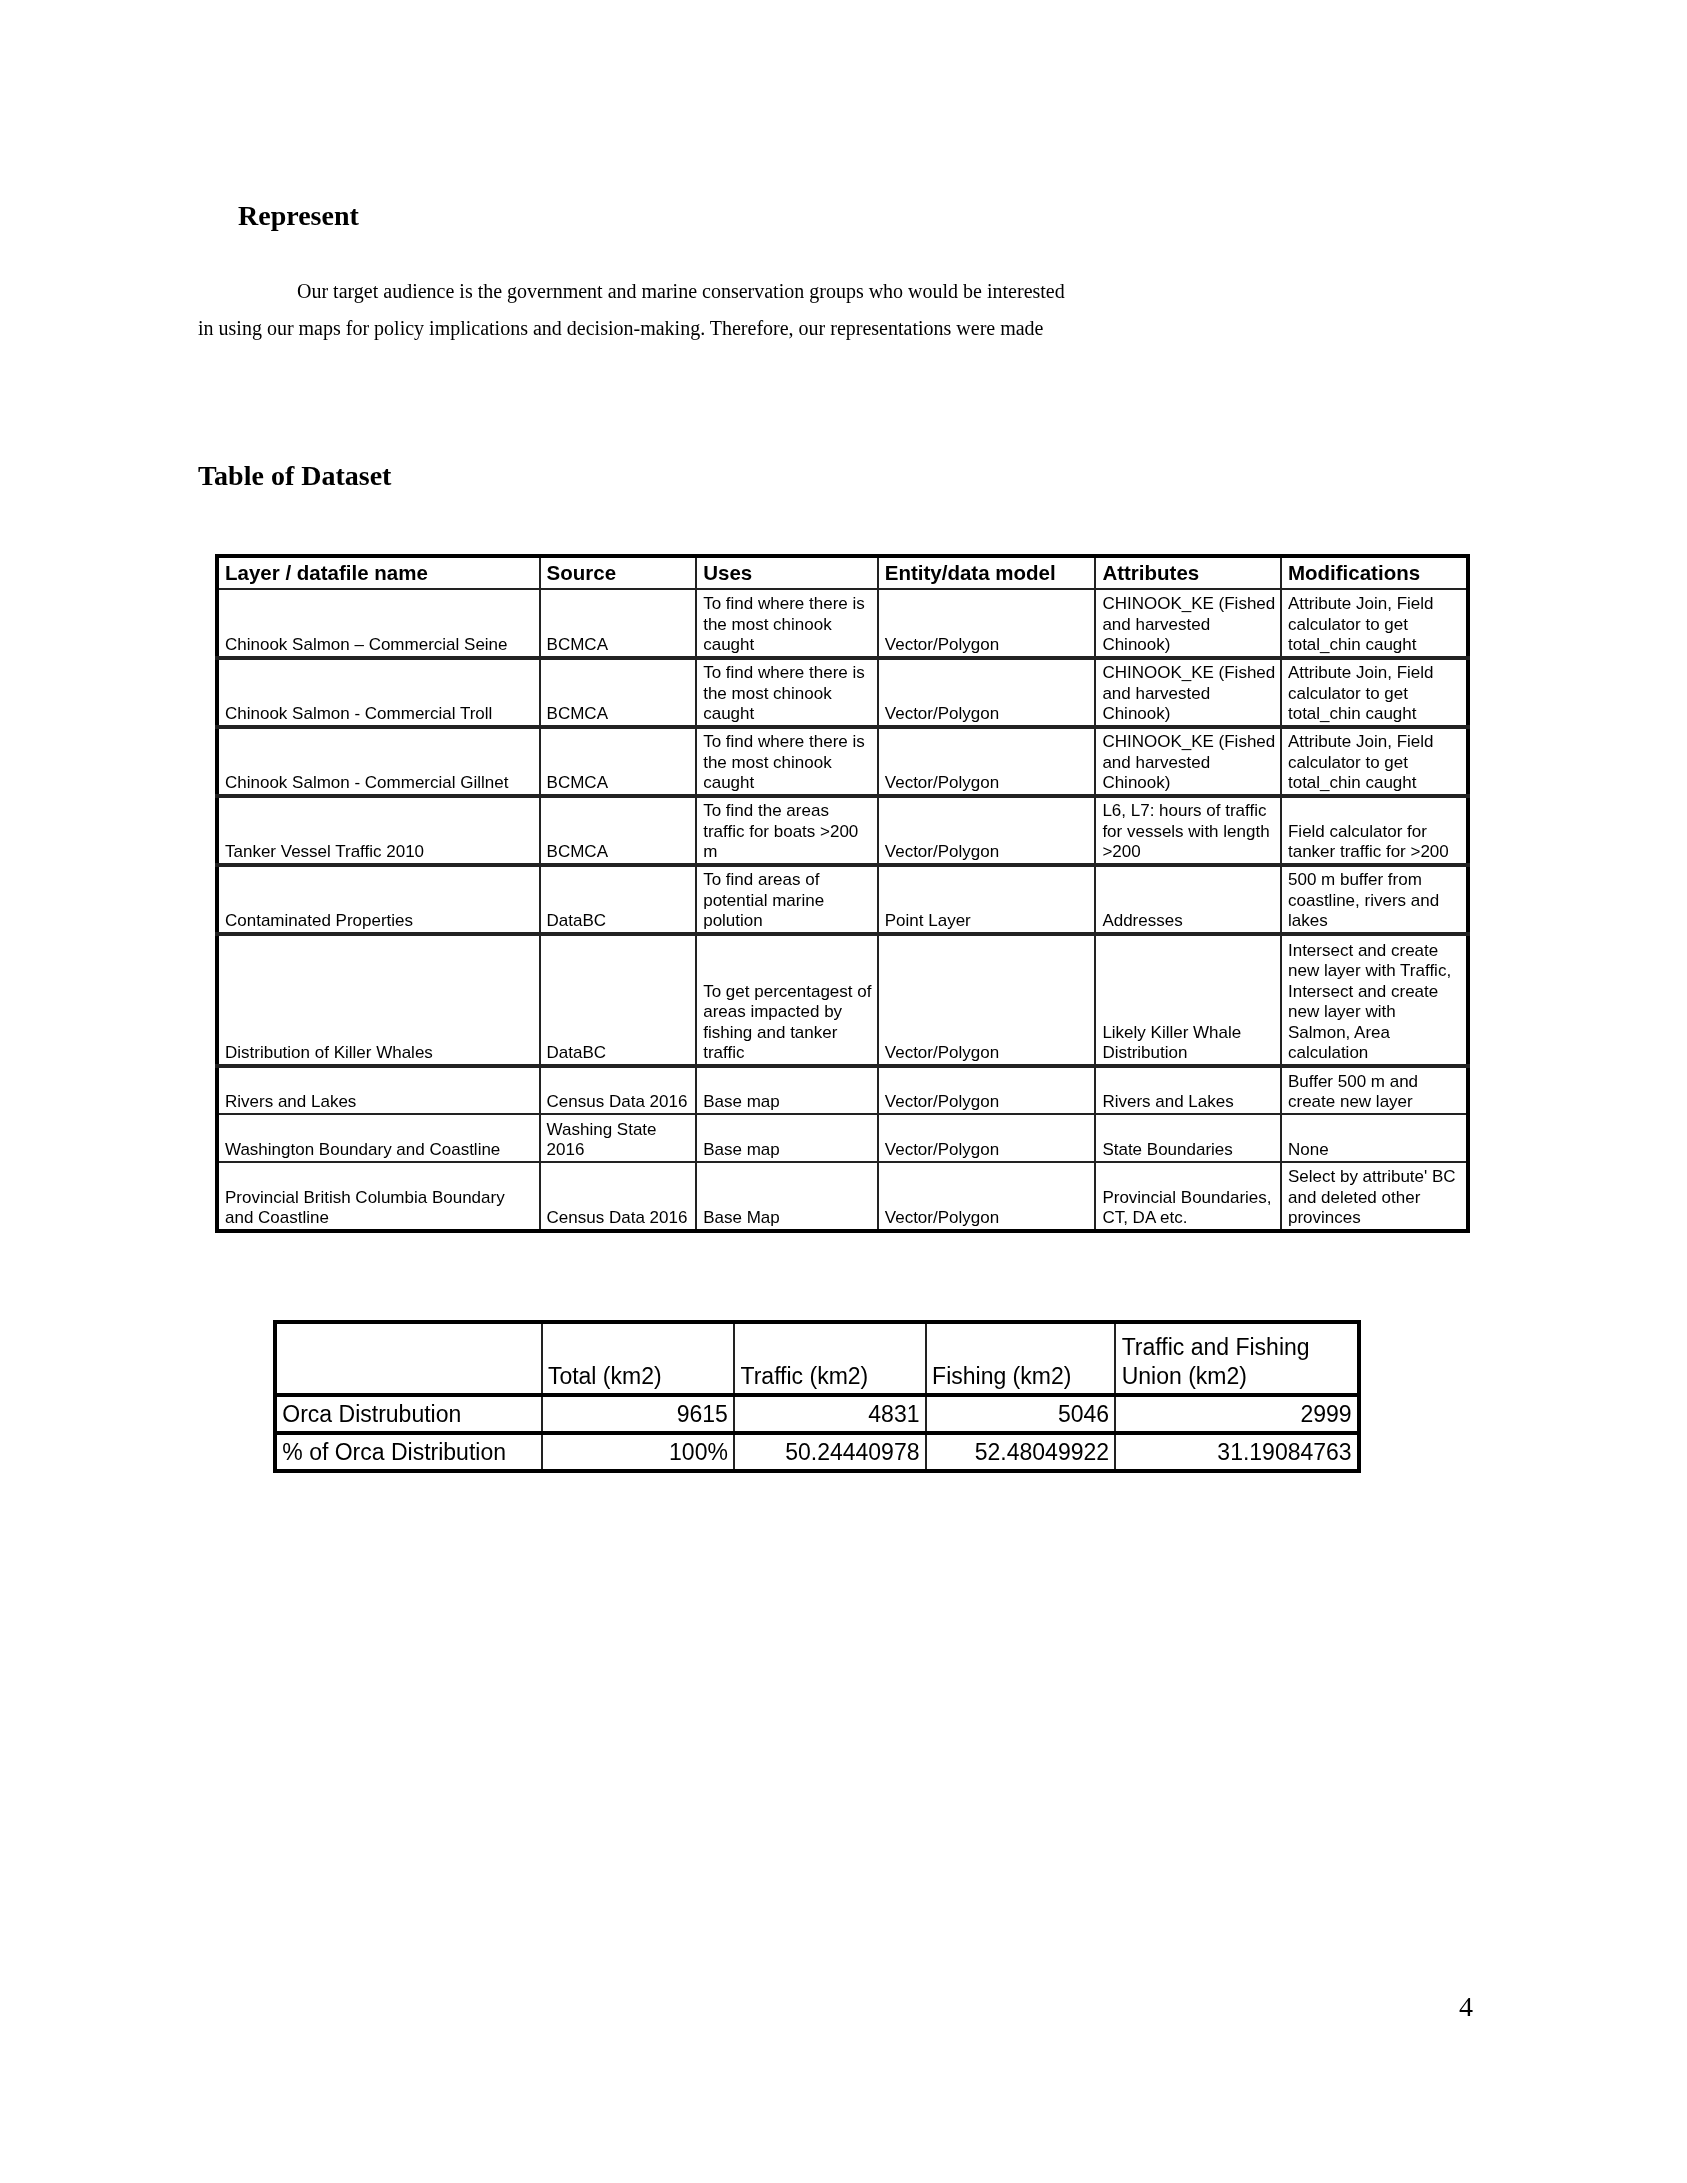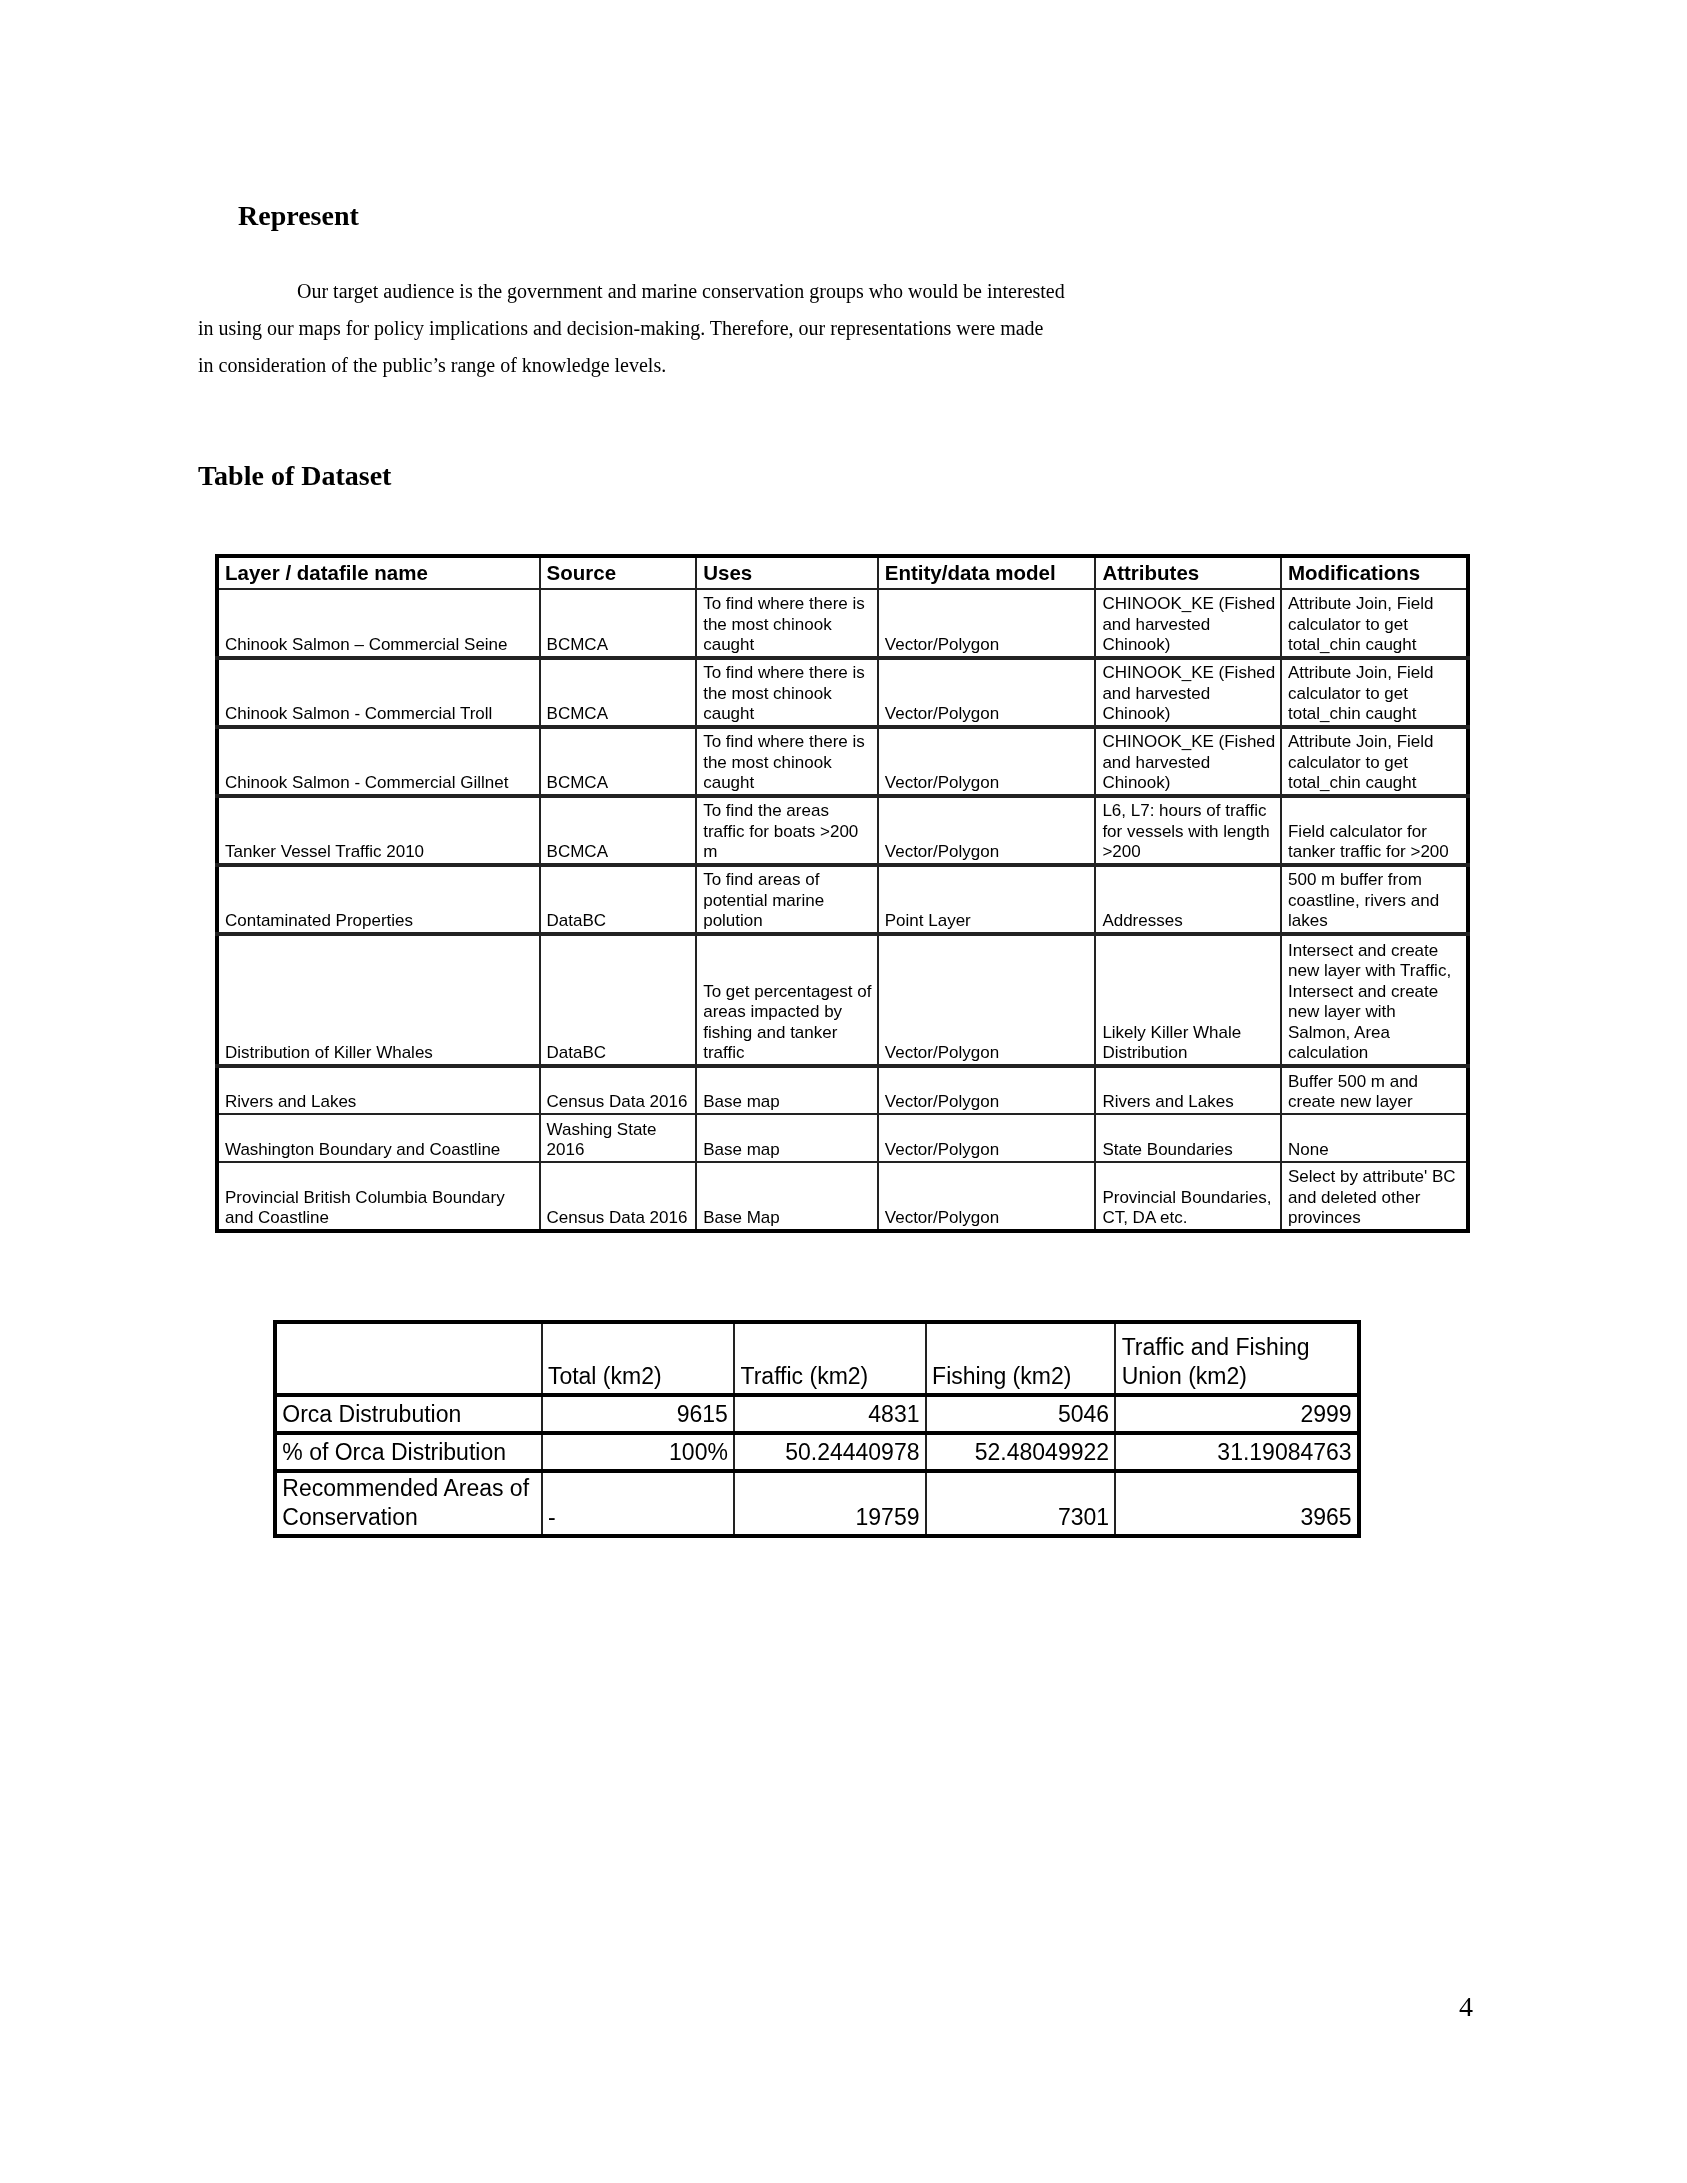--- a/index.html
+++ b/index.html
@@ -31,21 +31,20 @@
   #page-num { position: absolute; left: 1459px; top: 1991px; font-size: 28px; }
 </style>
 </head>
 <body>
 
 <div id="h-represent" class="heading serif">Represent</div>
 
 <div id="para" class="serif">
   <div class="l1">Our target audience is the government and marine conservation groups who would be interested</div>
   <div>in using our maps for policy implications and decision-making. Therefore, our representations were made</div>
-  <div>in consideration of the public’s range of knowledge levels.</div>
 </div>
 
 <div id="h-table" class="heading serif">Table of Dataset</div>
 
 <table id="dataset" class="sans">
   <thead>
     <tr>
       <th style="width:309px">Layer / datafile name</th>
       <th style="width:144px">Source</th>
       <th style="width:169px">Uses</th>
@@ -148,24 +147,17 @@
       <td class="num">5046</td>
       <td class="num">2999</td>
     </tr>
     <tr class="mid" style="height:38px">
       <td class="lbl">% of Orca Distribution</td>
       <td class="num">100%</td>
       <td class="num">50.24440978</td>
       <td class="num">52.48049922</td>
       <td class="num">31.19084763</td>
     </tr>
-    <tr style="height:65px">
-      <td class="lbl">Recommended Areas of Conservation</td>
-      <td class="lbl">-</td>
-      <td class="num">19759</td>
-      <td class="num">7301</td>
-      <td class="num">3965</td>
-    </tr>
   </tbody>
 </table>
 
 <div id="page-num" class="serif">4</div>
 
 
 </body></html>

